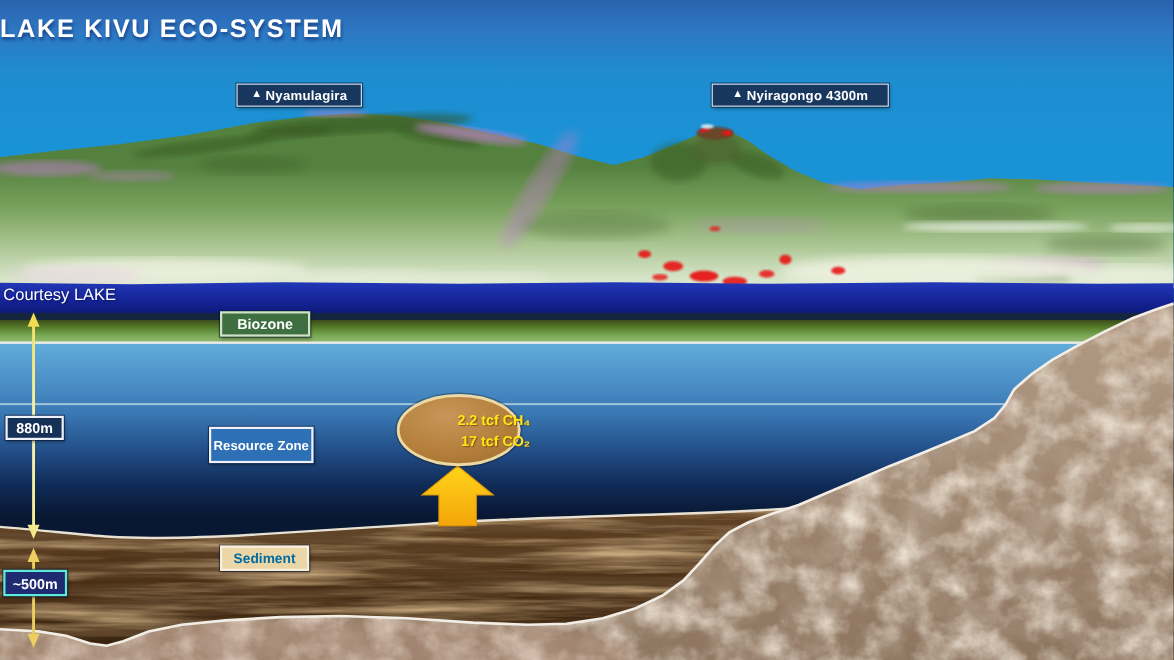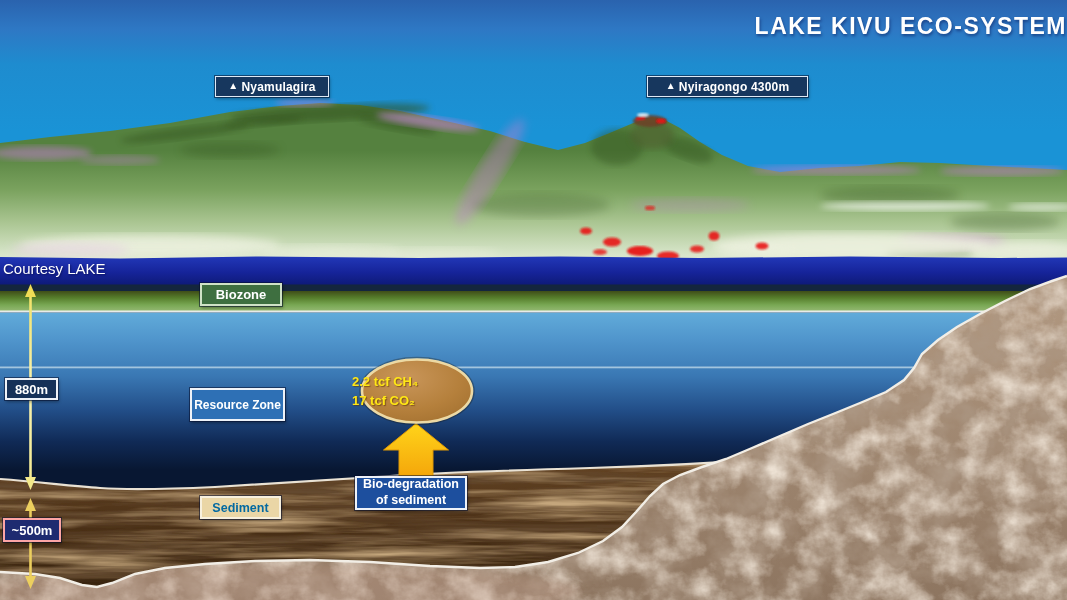--- a/index.html
+++ b/index.html
@@ -1,46 +1,46 @@
 <!DOCTYPE html>
 <html><head>
 <meta charset="utf-8">
 <style>
   *{margin:0;padding:0;box-sizing:border-box}
   html,body{width:1067px;height:600px;overflow:hidden;background:#081732}
   .stage{position:relative;width:1067px;height:600px;overflow:hidden;
          font-family:"Liberation Sans","DejaVu Sans",sans-serif}
   .stage > svg{position:absolute;left:0;top:0}
-  .title{position:absolute;top:13px;left:0;width:100%;text-align:right;
+  .title{position:absolute;top:13px;left:0;width:100%;text-align:left;
          font-size:23px;font-weight:bold;letter-spacing:1.5px;color:#ffffff;
          text-shadow:1px 2px 3px rgba(10,25,90,.55)}
   .tag{position:absolute;display:flex;align-items:center;justify-content:center;
        font-weight:bold;color:#fff;
        box-shadow:0 0 0 1px rgba(5,15,45,.55),1px 2px 3px rgba(0,0,0,.35)}
   .vol{background:#17375e;border:1px solid #dfe9f5;font-size:12px;letter-spacing:.2px}
   #nyam{left:215px;top:76px;width:114px;height:21px}
   #nyir{left:647px;top:76px;width:161px;height:21px}
   .tri{font-size:10px;margin-right:3px;position:relative;top:-1px}
   .credit{position:absolute;left:3px;top:260px;font-size:15px;color:#ffffff;
           text-shadow:1px 1px 2px rgba(0,0,40,.5)}
   #biozone{left:200px;top:283px;width:82px;height:23px;background:#3e6f40;
            border:2px solid #cfe2c6;font-size:13px}
   #d486{left:5px;top:378px;width:53px;height:22px;background:#163158;
         border:2px solid #eef2f8;font-size:13px}
   #resource{left:190px;top:388px;width:95px;height:33px;background:#2e70b5;
             border:2px solid #eef2f8;font-size:12px}
-  .gas{position:absolute;left:352px;top:373px;width:130px;text-align:left;
+  .gas{position:absolute;left:352px;top:373px;width:130px;text-align:right;
        font-size:13px;font-weight:bold;color:#ffe715;line-height:1.45;
        text-shadow:1px 1px 1px rgba(90,50,0,.6)}
   #biodeg{left:355px;top:476px;width:112px;height:34px;background:#1d4f9e;
           border:2px solid #eef2f8;font-size:12.5px;flex-direction:column;line-height:1.25}
   #sedlbl{left:200px;top:496px;width:81px;height:23px;background:#ead6a6;
           border:2px solid #f7f0de;color:#0369a1;font-size:12.5px}
   #d500{left:3px;top:518px;width:58px;height:24px;background:#1e2b70;
-        border:2px solid #fca5a5;font-size:13px}
+        border:2px solid #5eead4;font-size:13px}
 </style>
 </head>
 <body>
 
 <div class="stage">
 
   <svg width="1067" height="600" viewBox="0 0 1067 600">
     <defs>
       <linearGradient id="skyGrad" x1="0" y1="0" x2="0" y2="1">
         <stop offset="0" stop-color="#2a63ae"></stop>
@@ -262,22 +262,18 @@
 
   <div class="tag" id="d486">880m</div>
 
   <div class="tag" id="resource">Resource Zone</div>
 
   <div class="gas">
     <div>2.2 tcf CH₄</div>
     <div>17 tcf CO₂</div>
   </div>
 
-  <div class="tag" id="biodeg">
-    <div>Bio-degradation</div>
-    <div>of sediment</div>
-  </div>
 
   <div class="tag" id="sedlbl">Sediment</div>
 
   <div class="tag" id="d500">~500m</div>
 
 </div>
 
 </body></html>

